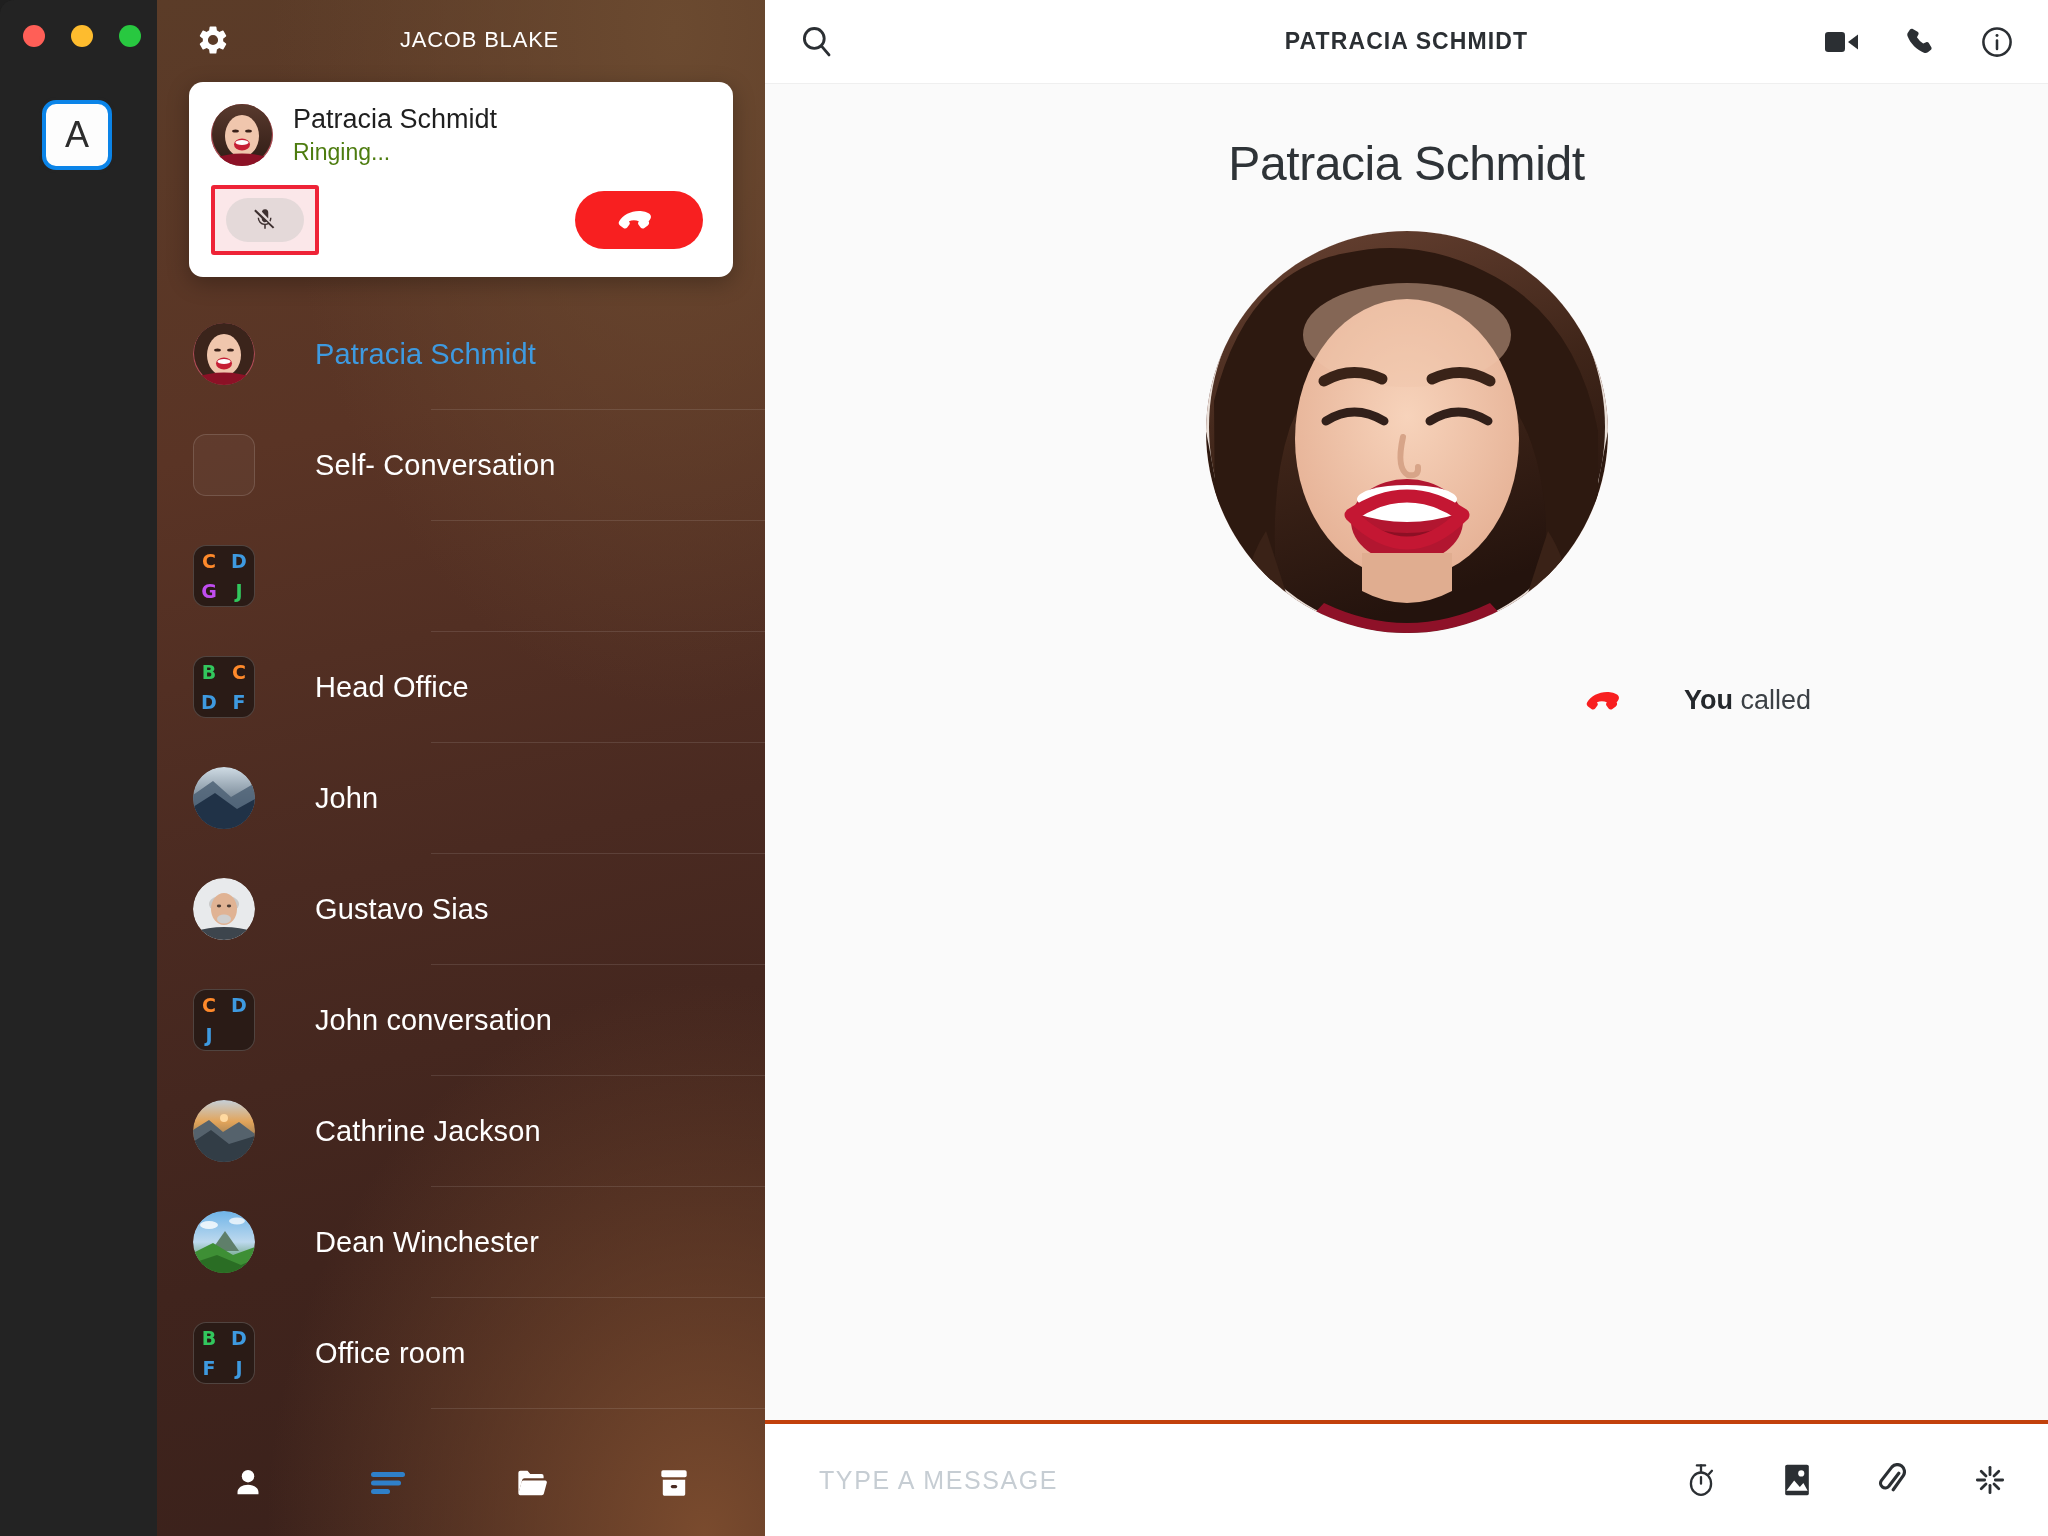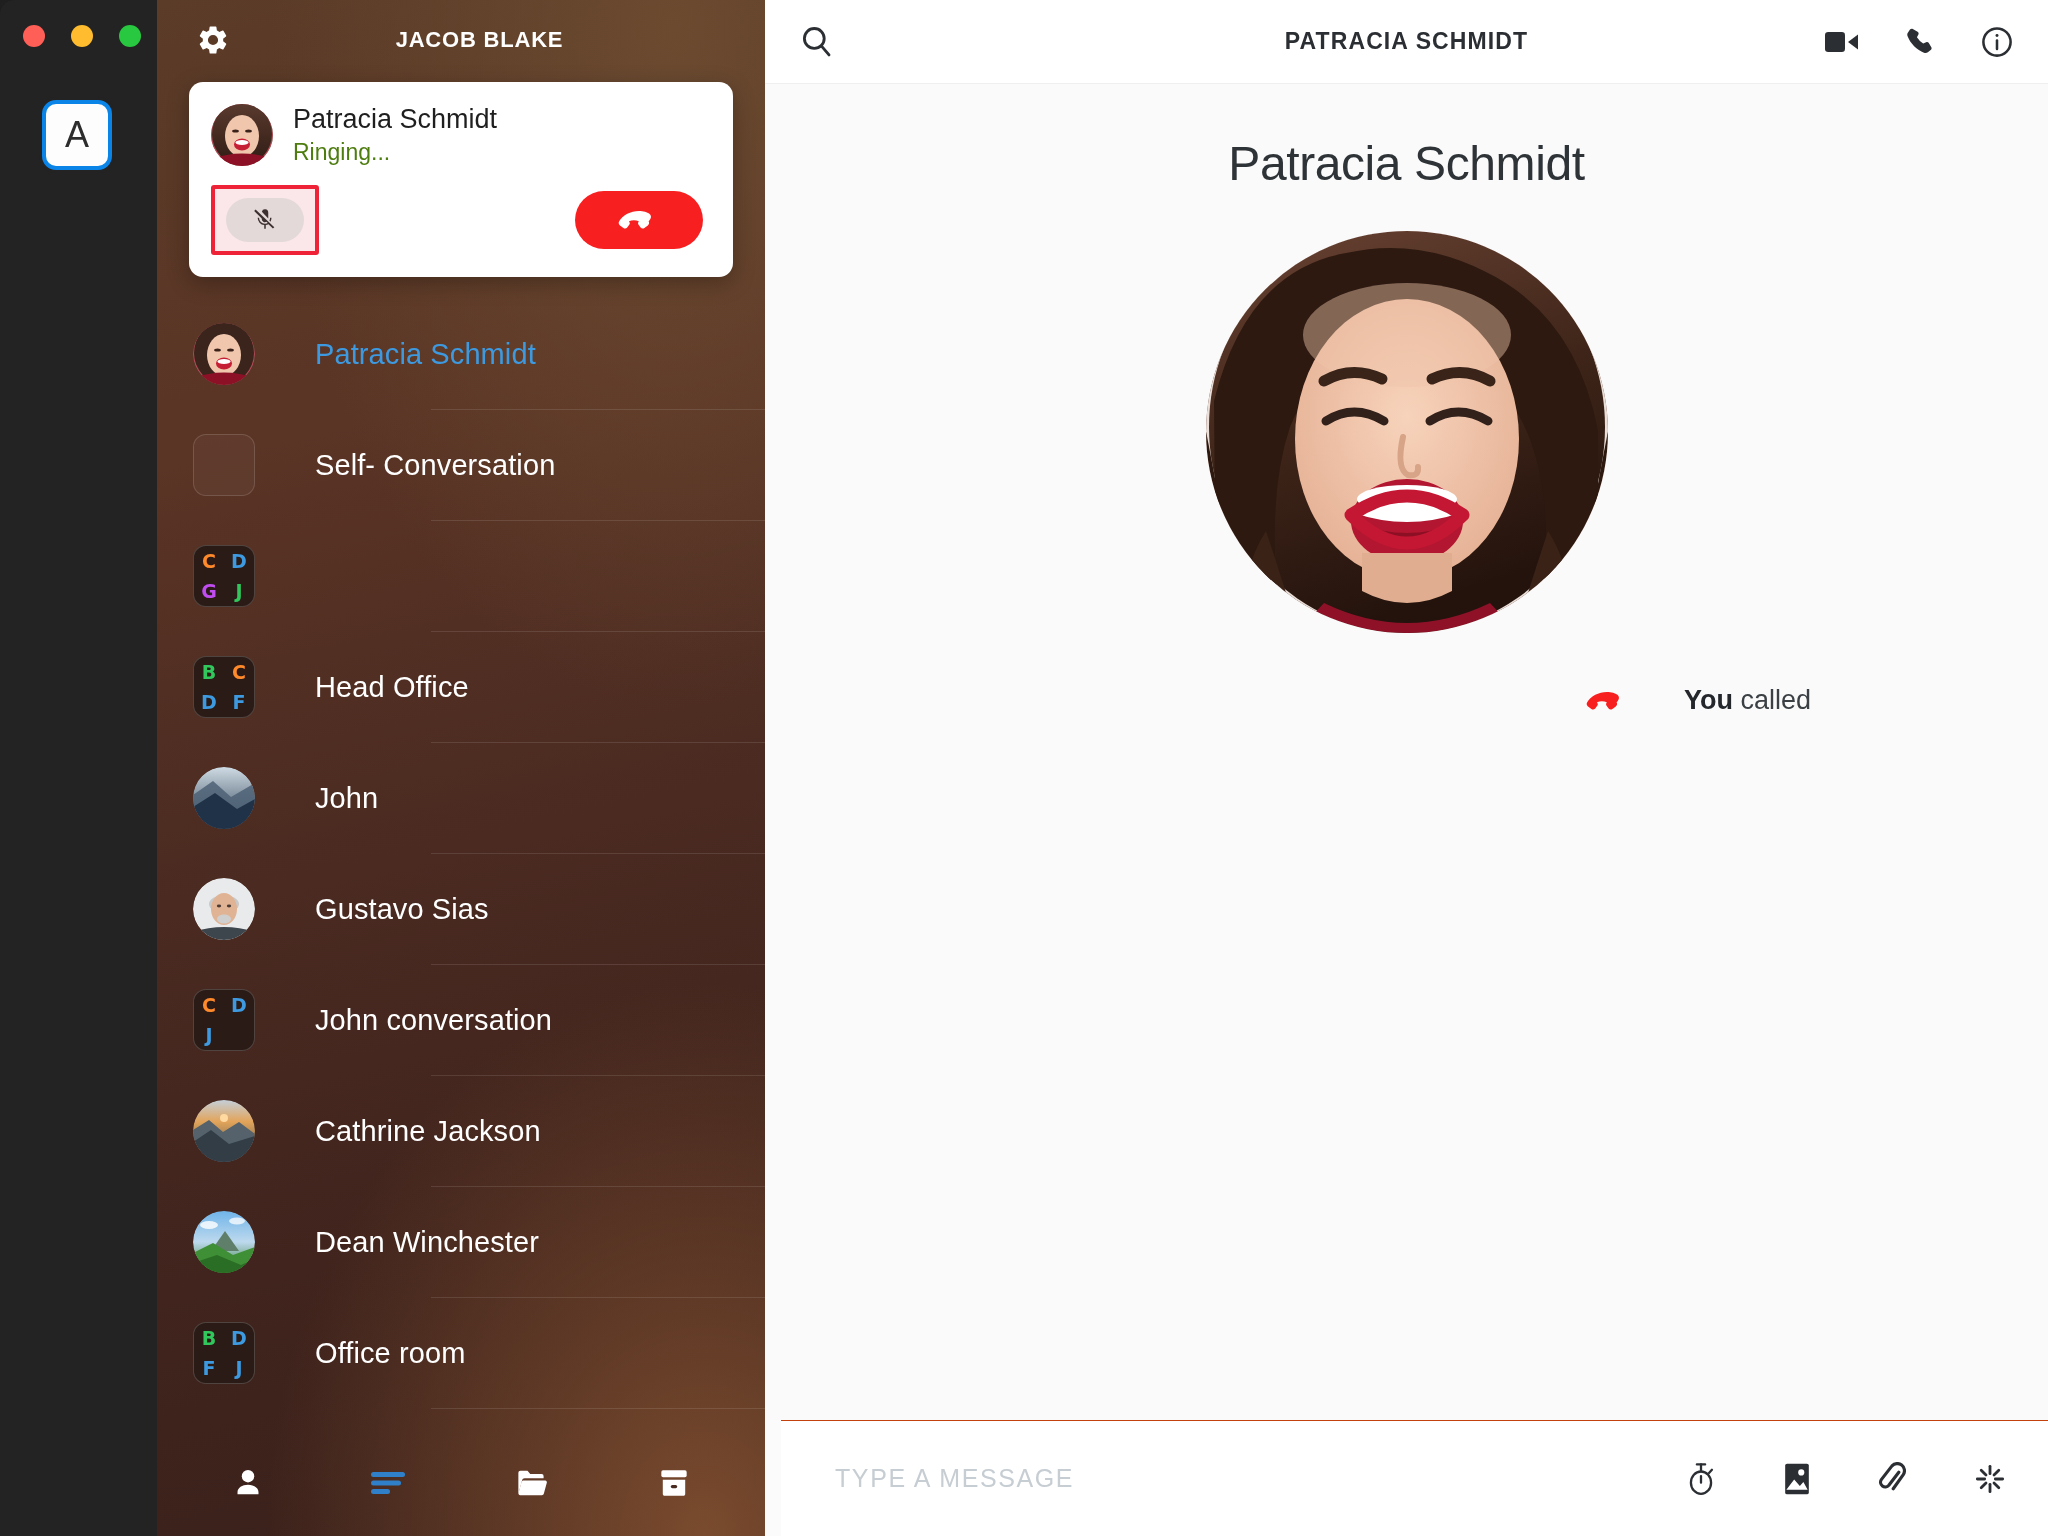--- a/index.html
+++ b/index.html
@@ -53,21 +53,21 @@
   }
 
   .sb-header {
     height:80px; flex:0 0 80px;
     display:flex; align-items:center; padding:0 26px 0 34px;
     position:relative;
   }
   .gear-btn { width:44px; height:44px; display:flex; align-items:center; justify-content:center; cursor:pointer; }
   .sb-user {
     position:absolute; left:0; right:0; text-align:center;
-    color:#fff; font-size:22px; font-weight:700; letter-spacing:0.8px;
+    color:#fff; font-size:22px; font-weight:400; letter-spacing:0.8px;
     pointer-events:none;
     padding-left:37px;
   }
 
   
   .call-card {
     margin:2px 32px 0 32px;
     background:#fff; border-radius:14px;
     padding:22px 26px 22px 22px;
     box-shadow:0 6px 22px rgba(0,0,0,.28);
@@ -164,22 +164,21 @@
     position:relative;
   }
 
   .sys-msg { display:flex; align-items:center; gap:55px; padding:52px 0 0 820px; }
   .sys-text { font-size:27px; color:#3b4045; }
   .sys-text b { font-weight:700; color:#24282c; }
 
   .composer {
     height:116px; flex:0 0 116px; background:#fff;
     display:flex; align-items:center; padding:0 42px 0 54px;
-    border-top:1px solid #c2410c;
-    margin-left:16px;
+    border-top:4px solid #c2410c;
   }
   .composer-input {
     flex:1 1 auto; border:none; outline:none; background:transparent;
     font-size:25px; color:#3b4045; letter-spacing:1.4px;
     font-family:"Liberation Sans", sans-serif;
   }
   .composer-input::placeholder { color:#c6cdd3; letter-spacing:1.6px; }
   .composer-icons { display:flex; align-items:center; gap:68px; margin-left:40px; }
 
   svg { display:block; }

